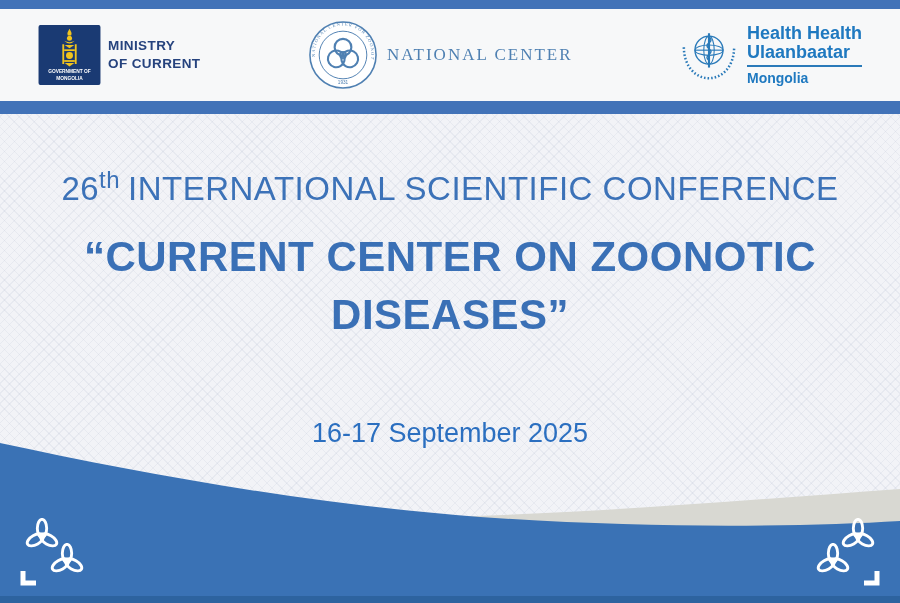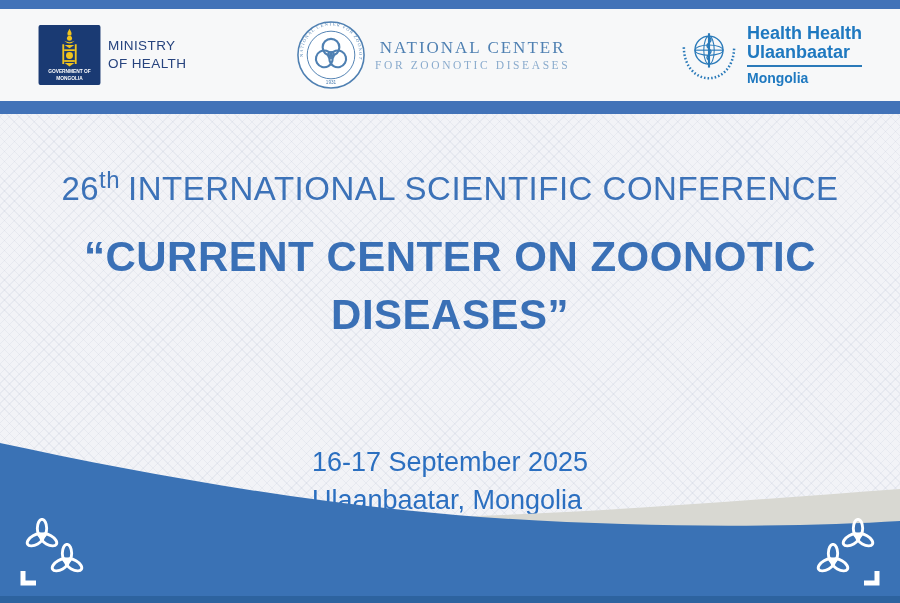--- a/index.html
+++ b/index.html
@@ -13,21 +13,21 @@
   
   .header{
     position:absolute;top:9px;left:0;width:900px;height:92px;
     background:#f7f8f9;
     display:flex;align-items:center;justify-content:space-between;
     padding:0 38px;box-sizing:border-box;
   }
   .logo-group{display:flex;align-items:center;}
   
   .moh{gap:7px;}
-  .moh-name{font-size:13.5px;font-weight:normal;color:#26437e;line-height:1.3;letter-spacing:.4px;}
+  .moh-name{font-size:13.5px;font-weight:bold;color:#26437e;line-height:1.3;letter-spacing:.4px;}
   
   .nczd{gap:9px;}
   .nczd-name{font-family:"Liberation Serif",serif;line-height:1.25;text-align:center;}
   .nczd-name .l1{font-size:17px;letter-spacing:2px;color:#4f80b2;}
   .nczd-name .l2{font-size:11.5px;letter-spacing:2.6px;color:#8aabcd;}
   
   .who{gap:9px;}
   .who-name{line-height:1.02;color:#1f79c0;font-weight:bold;font-size:18px;}
   .who-rule{height:2px;background:#2a7ab9;margin:4px 0 3px 0;}
   .who-region{font-size:14px;font-weight:bold;color:#1f79c0;}
@@ -43,21 +43,21 @@
     text-align:center;box-sizing:border-box;padding-top:52px;
   }
   .conf-line{font-size:33px;color:#3c72b8;letter-spacing:.5px;}
   .conf-line sup{font-size:24px;}
   .conf-rest{margin-left:.24em;text-align:center;}
   .main-title{
     margin:20px auto 0 auto;max-width:790px;
     font-size:42px;font-weight:bold;color:#3a70b6;line-height:1.38;letter-spacing:.5px;
   }
   .date-block{
-    margin:99px auto 0 auto;width:fit-content;text-align:left;
+    margin:70px auto 0 auto;width:fit-content;text-align:left;
     font-size:27px;color:#2b6fc0;line-height:1.42;
   }
   
   .wave-svg{position:absolute;left:0;bottom:0;width:900px;height:170px;display:block;}
   
   .ornament{position:absolute;bottom:15px;width:76px;height:70px;}
   .ornament.left{left:16px;}
   .ornament.right{right:16px;transform:scaleX(-1);}
 </style>
 </head>
@@ -82,21 +82,21 @@
           <rect x="37.5" y="19.9" width="1.9" height="20.4"></rect>
           <circle cx="32" cy="31.6" r="3.6"></circle>
           <rect x="26.5" y="36.3" width="11" height="1.8"></rect>
           <polygon points="27,39.3 37,39.3 32,42.8"></polygon>
         </g>
         <text x="32" y="50" text-anchor="middle" font-size="5" font-weight="bold" fill="#ffffff">GOVERNMENT OF</text>
         <text x="32" y="56.5" text-anchor="middle" font-size="5" font-weight="bold" fill="#ffffff">MONGOLIA</text>
       </svg>
       <div class="moh-name">
         <div>MINISTRY</div>
-        <div>OF HEALTH</div>
+        <div>OF CURRENT</div>
       </div>
     </div>
 
     <div class="logo-group nczd">
       <svg width="70" height="70" viewBox="0 0 72 72">
         <defs>
           <path id="sealArc" d="M7.5,40 A29,29 0 1 1 64.5,40"></path>
         </defs>
         <circle cx="36" cy="36" r="34" fill="#ffffff" stroke="#4f80b2" stroke-width="1.6"></circle>
         <circle cx="36" cy="36" r="24.5" fill="none" stroke="#4f80b2" stroke-width="1"></circle>
@@ -106,21 +106,20 @@
         <text x="36" y="65.5" text-anchor="middle" font-size="4.8" fill="#4f80b2">1931</text>
         <g fill="none" stroke="#4f80b2" stroke-width="2.2">
           <circle cx="36" cy="28" r="8.6"></circle>
           <circle cx="36" cy="28" r="8.6" transform="rotate(120 36 36)"></circle>
           <circle cx="36" cy="28" r="8.6" transform="rotate(240 36 36)"></circle>
           <circle cx="36" cy="36" r="3.2" stroke-width="1.6"></circle>
         </g>
       </svg>
       <div class="nczd-name">
         <div class="l1">NATIONAL CENTER</div>
-        <div class="l2">FOR ZOONOTIC DISEASES</div>
       </div>
     </div>
 
     <div class="logo-group who">
       <svg width="58" height="56" viewBox="0 0 60 56">
         <g fill="none" stroke="#2a7ab9">
           <circle cx="30" cy="23" r="14.5" stroke-width="1.4"></circle>
           <line x1="15.5" y1="23" x2="44.5" y2="23" stroke-width="1.2"></line>
           <ellipse cx="30" cy="23" rx="14.5" ry="5.4" stroke-width="1.1"></ellipse>
           <ellipse cx="30" cy="23" rx="5.4" ry="14.5" stroke-width="1.1"></ellipse>
@@ -140,21 +139,20 @@
 
   <div class="band"></div>
 
   <div class="main">
     <div class="conf-line">
       <span>26</span><sup>th</sup><span class="conf-rest">INTERNATIONAL SCIENTIFIC CONFERENCE</span>
     </div>
     <div class="main-title">“CURRENT CENTER ON ZOONOTIC DISEASES”</div>
     <div class="date-block">
       <div>16-17 September 2025</div>
-      <div>Ulaanbaatar, Mongolia</div>
     </div>
   </div>
 
   <svg class="wave-svg" viewBox="0 0 900 170" preserveAspectRatio="none">
     <path d="M260,84 C480,90 680,72 900,56 L900,170 L260,170 Z" fill="#d8d8d2"></path>
     <path d="M0,10 C140,40 300,70 480,84 C650,96 800,94 900,88 L900,170 L0,170 Z" fill="#3a72b5"></path>
     <rect x="0" y="163" width="900" height="7" fill="#2d639f"></rect>
   </svg>
 
   <svg width="0" height="0" style="position:absolute">

